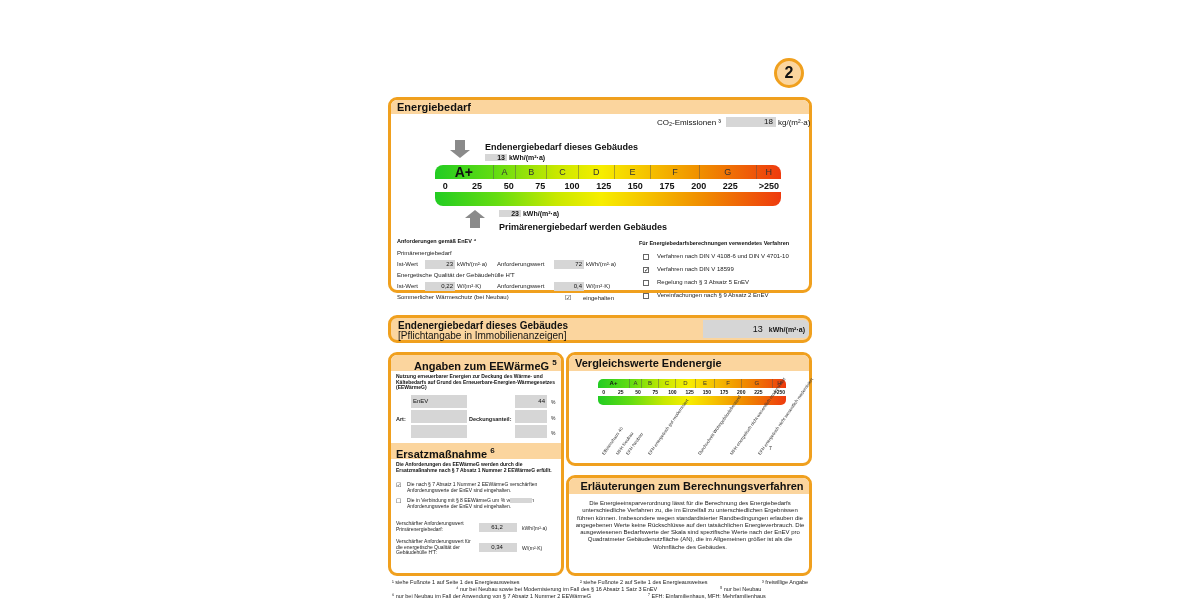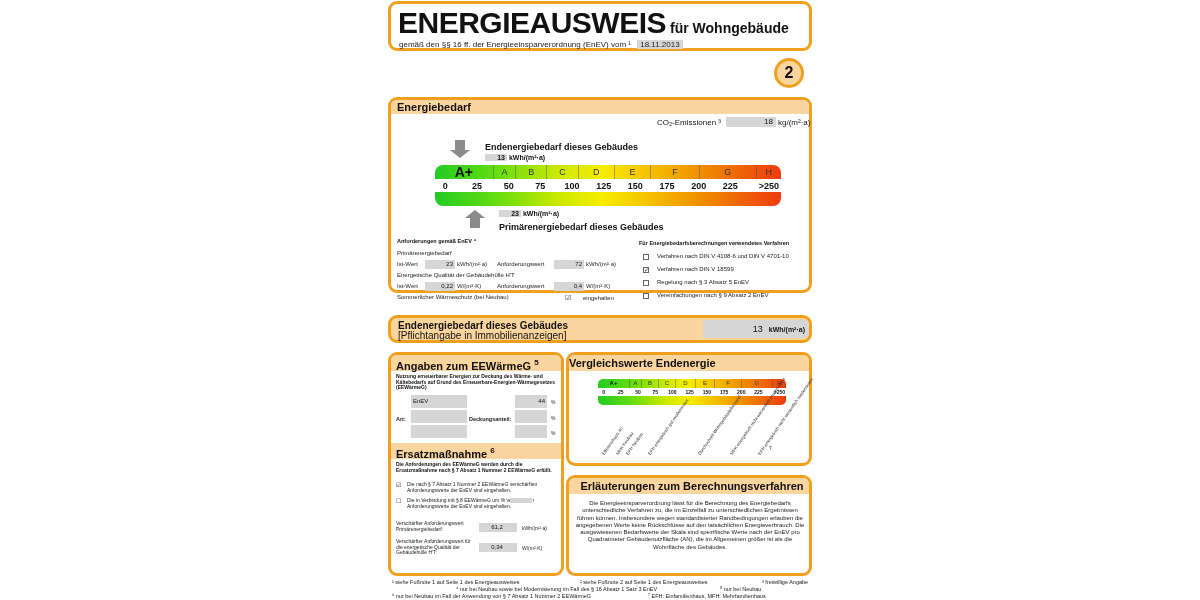--- a/index.html
+++ b/index.html
@@ -64,57 +64,48 @@
 
   
   #summary-box { left: 0; top: 315px; width: 424px; height: 28px; background: #fbd59e; }
   .sum-title { position: absolute; left: 7px; top: 2px; font-size: 10px; font-weight: bold; }
   .sum-sub { position: absolute; left: 7px; top: 12px; font-size: 10px; }
   .sum-field { position: absolute; left: 312px; top: 2px; width: 106px; height: 18px; background: #d6d6d6; border-radius: 0 5px 5px 0; font-size: 9px; line-height: 18px; text-align: right; padding-right: 4px; }
   .sum-field .unit { font-weight: bold; font-size: 7px; margin-left: 6px; }
 
   
   #eew-box { left: 0; top: 352px; width: 176px; height: 224px; }
-  .eew-head { position: absolute; left: 0; top: 0; width: 170px; height: 16px; background: #fbd59e; border-radius: 6px 6px 0 0; font-size: 11px; font-weight: bold; padding-left: 5px; line-height: 16px; }
+  .eew-head { position: absolute; left: 0; top: 0; width: 170px; height: 16px; background: #fbd59e; border-radius: 6px 6px 0 0; font-size: 11px; font-weight: bold; padding-left: 23px; line-height: 16px; }
   .eew-head sup, .ers-head sup { font-size: 8px; }
   .eew-desc { position: absolute; left: 5px; top: 19px; width: 162px; font-size: 5px; font-weight: bold; line-height: 5.5px; }
   .eew-cell { position: absolute; background: #d6d6d6; font-size: 6px; line-height: 13px; padding-left: 2px; }
   .ers-head { position: absolute; left: 0; top: 88px; width: 170px; height: 16px; background: #fbd59e; font-size: 11px; font-weight: bold; padding-left: 5px; line-height: 16px; }
   .ers-desc { position: absolute; left: 5px; top: 107px; width: 162px; font-size: 5px; font-weight: bold; line-height: 5.5px; }
   .ers-item { position: absolute; left: 16px; width: 150px; font-size: 5px; line-height: 5.5px; color: #222; }
 
   
   #verg-box { left: 178px; top: 352px; width: 246px; height: 114px; }
-  .verg-head { position: absolute; left: 0; top: 0; width: 240px; height: 16px; background: #fbd59e; border-radius: 6px 6px 0 0; font-size: 11px; font-weight: bold; line-height: 16px; }
+  .verg-head { position: absolute; left: 0; top: 0; width: 240px; height: 16px; background: #fbd59e; border-radius: 6px 6px 0 0; font-size: 11px; font-weight: bold; padding-left: 6px; line-height: 16px; }
   .verg-scale .seg { font-size: 6px !important; line-height: 9px !important; height: 9px !important; }
   .verg-nums span { font-size: 5px; }
   .verg-cat { position: absolute; font-size: 4.5px; transform-origin: left top; transform: rotate(-55deg); white-space: nowrap; color: #333; }
 
   
   #erl-box { left: 178px; top: 475px; width: 246px; height: 101px; text-align: center; }
   .erl-head { position: absolute; left: 0; top: 0; width: 240px; height: 16px; background: #fbd59e; border-radius: 6px 6px 0 0; font-size: 11px; font-weight: bold; padding-left: 6px; line-height: 16px; }
   .erl-text { position: absolute; left: 6px; top: 22px; width: 230px; font-size: 6px; line-height: 7.3px; color: #222; }
 
   .footnotes { position: absolute; left: 4px; top: 579px; width: 420px; font-size: 5.5px; line-height: 6.2px; color: #222; }
   .fn { position: absolute; white-space: nowrap; }
 </style>
 </head>
 <body>
 
 <div class="page">
 
-  <div class="box" id="title-box">
-    <div class="big-title">
-      <span>ENERGIEAUSWEIS</span><span class="sub">für Wohngebäude</span>
-    </div>
-    <div class="title-line">
-      <span>gemäß den §§ 16 ff. der Energieeinsparverordnung (EnEV) vom ¹</span>
-      <span class="gray-field date-field">18.11.2013</span>
-    </div>
-  </div>
 
   <div id="page-number">2</div>
 
   <div class="box" id="energie-box">
     <div class="eb-head">Energiebedarf</div>
     <div class="co2-label">CO₂-Emissionen ³</div>
     <div class="co2-field">18</div>
     <div class="co2-unit">kg/(m²·a)</div>
 
     <div class="arrow-down" style="left:64px; top:40px;"></div>
@@ -148,21 +139,21 @@
         <span style="left: 295.311px;">225</span>
         <span style="left: 333.89px;">&gt;250</span>
       </div>
     <div class="scale-bottom" style="left:44px; top:92px; width:346px;"></div>
 
     <div class="arrow-up" style="left:79px; top:118px;"></div>
     <div class="prim-value">
       <span class="num">23</span>
       <span>kWh/(m²·a)</span>
     </div>
-    <div class="prim-label">Primärenergiebedarf dieses Gebäudes</div>
+    <div class="prim-label">Primärenergiebedarf werden Gebäudes</div>
 
     <div class="req-head">Anforderungen gemäß EnEV ⁴</div>
     <div class="req-row" style="top:150px;">Primärenergiebedarf</div>
     <div class="small-txt" style="left:6px; top:161px;">Ist-Wert</div>
     <div class="req-field" style="left:34px; top:160px; width:30px;">23</div>
     <div class="small-txt" style="left:66px; top:161px;">kWh/(m²·a)</div>
     <div class="small-txt" style="left:106px; top:161px;">Anforderungswert</div>
     <div class="req-field" style="left:163px; top:160px; width:30px;">72</div>
     <div class="small-txt" style="left:195px; top:161px;">kWh/(m²·a)</div>
 

